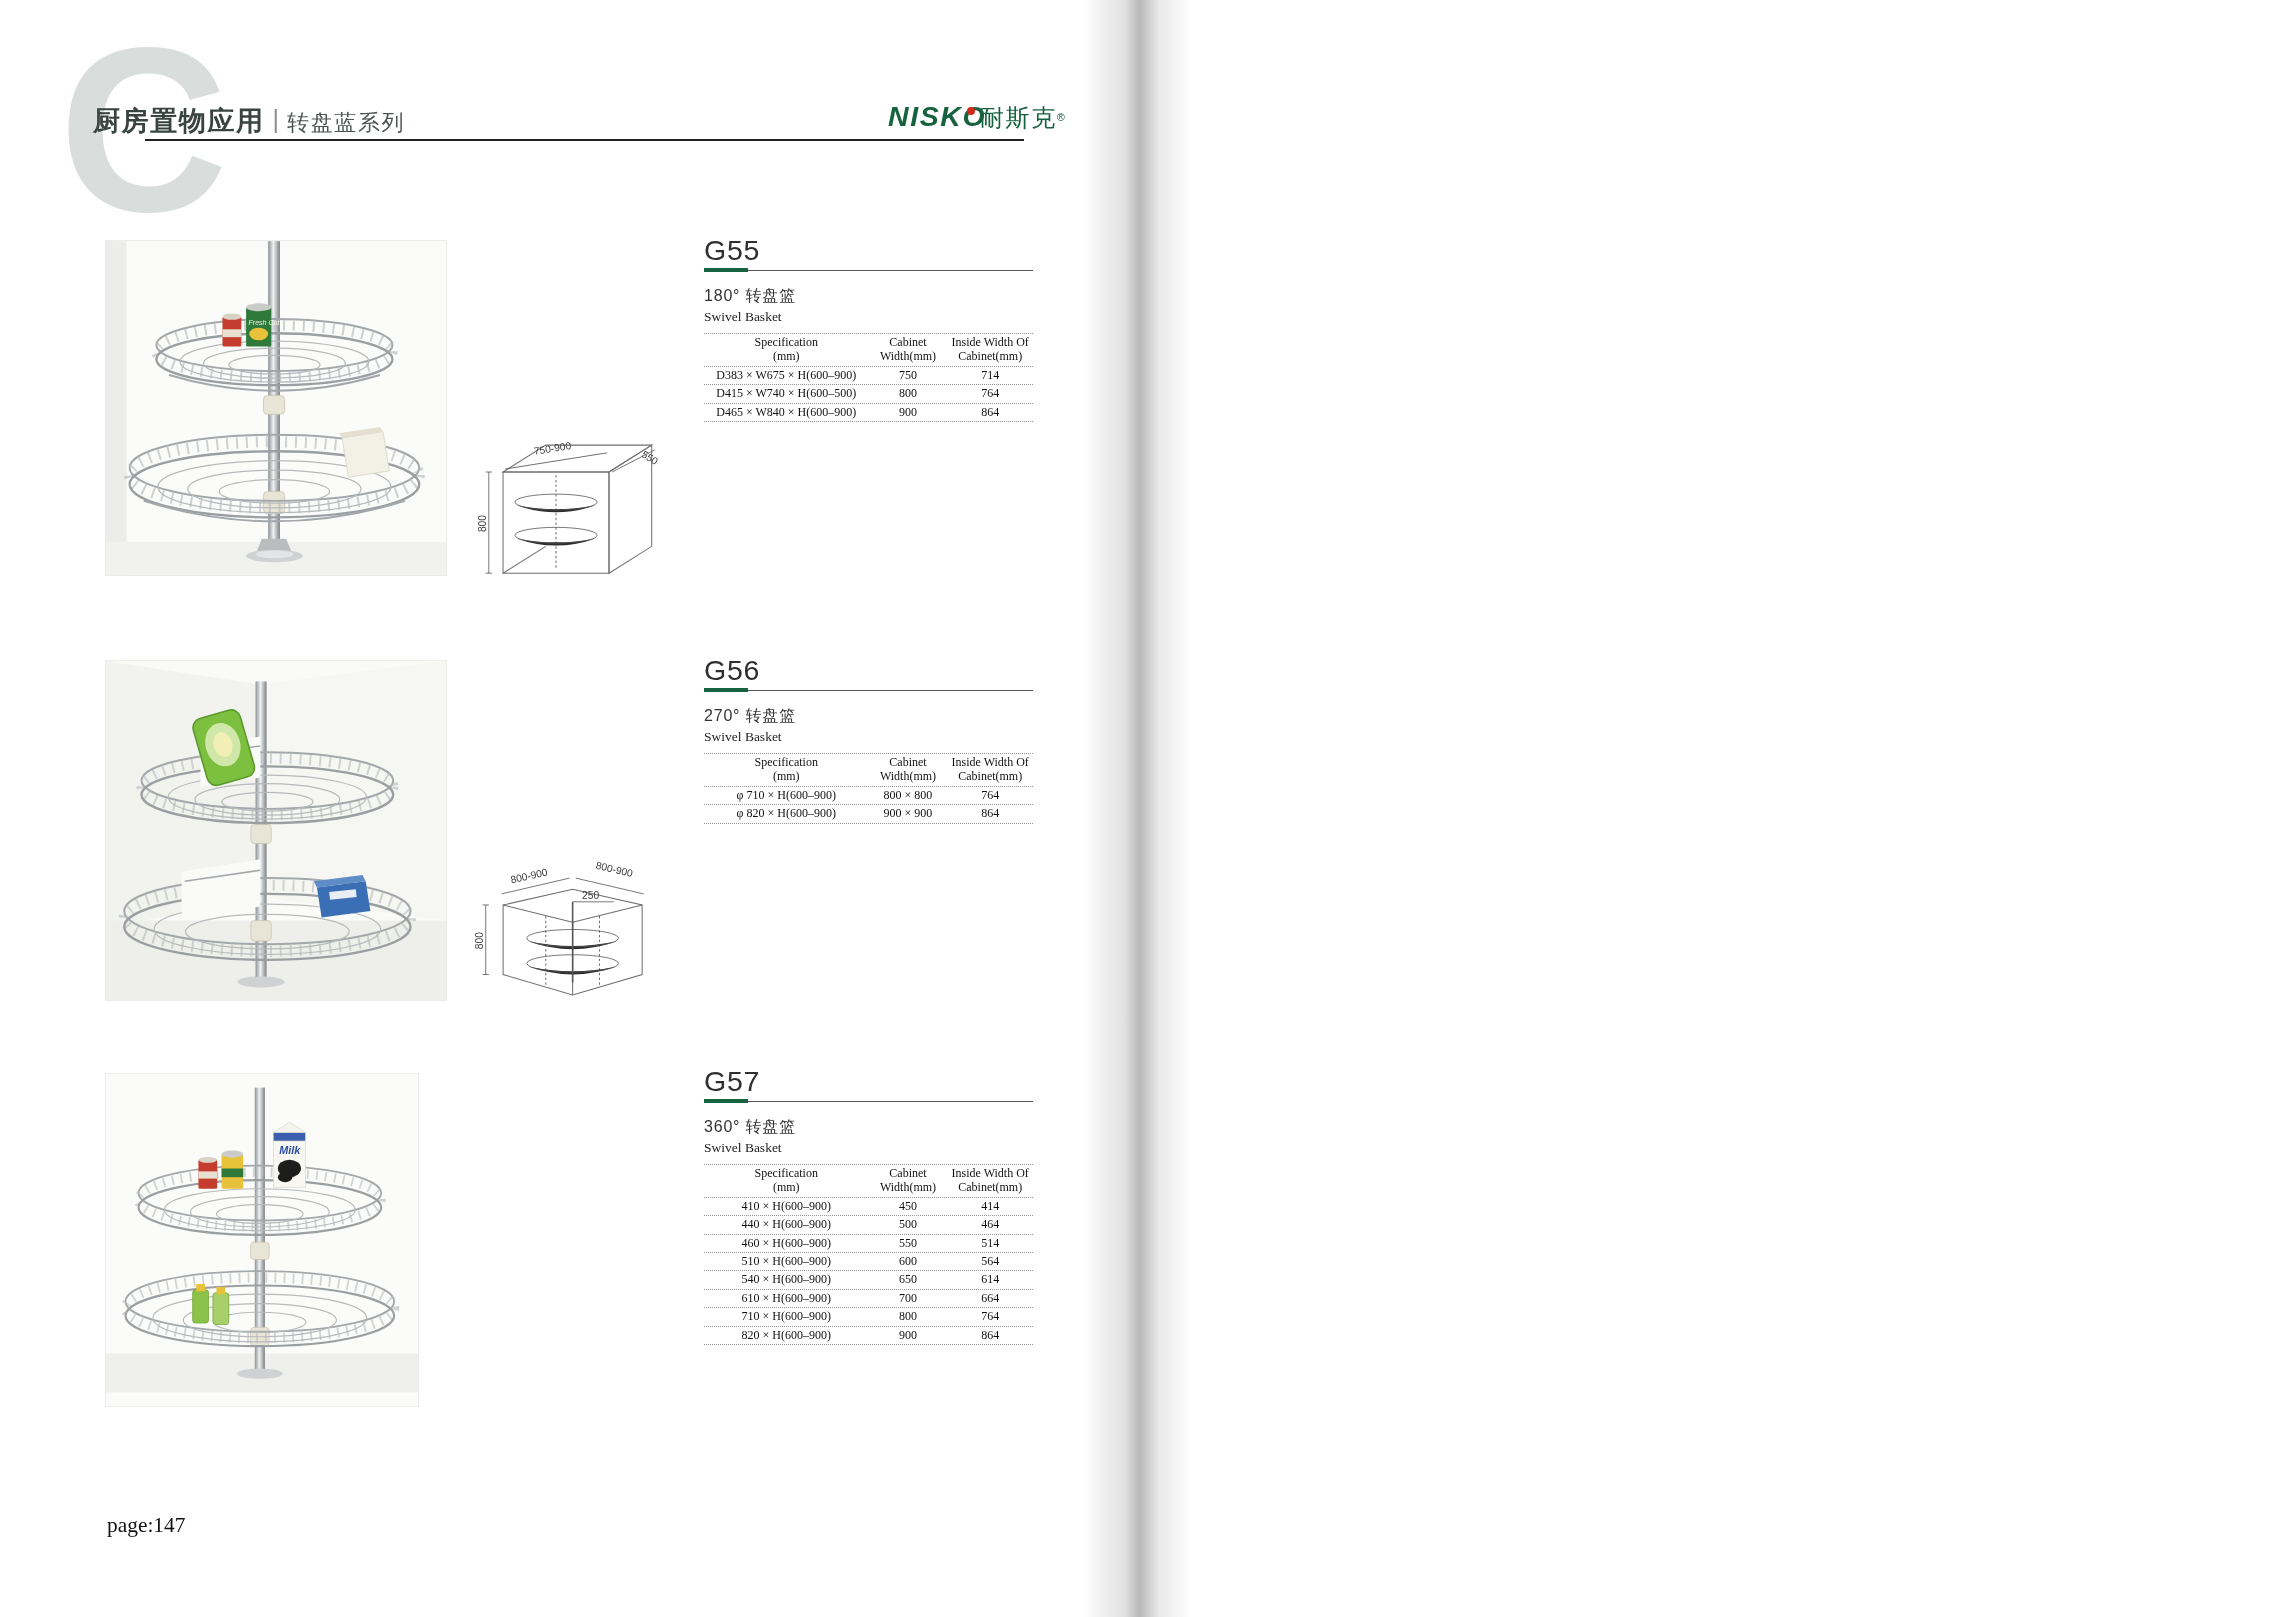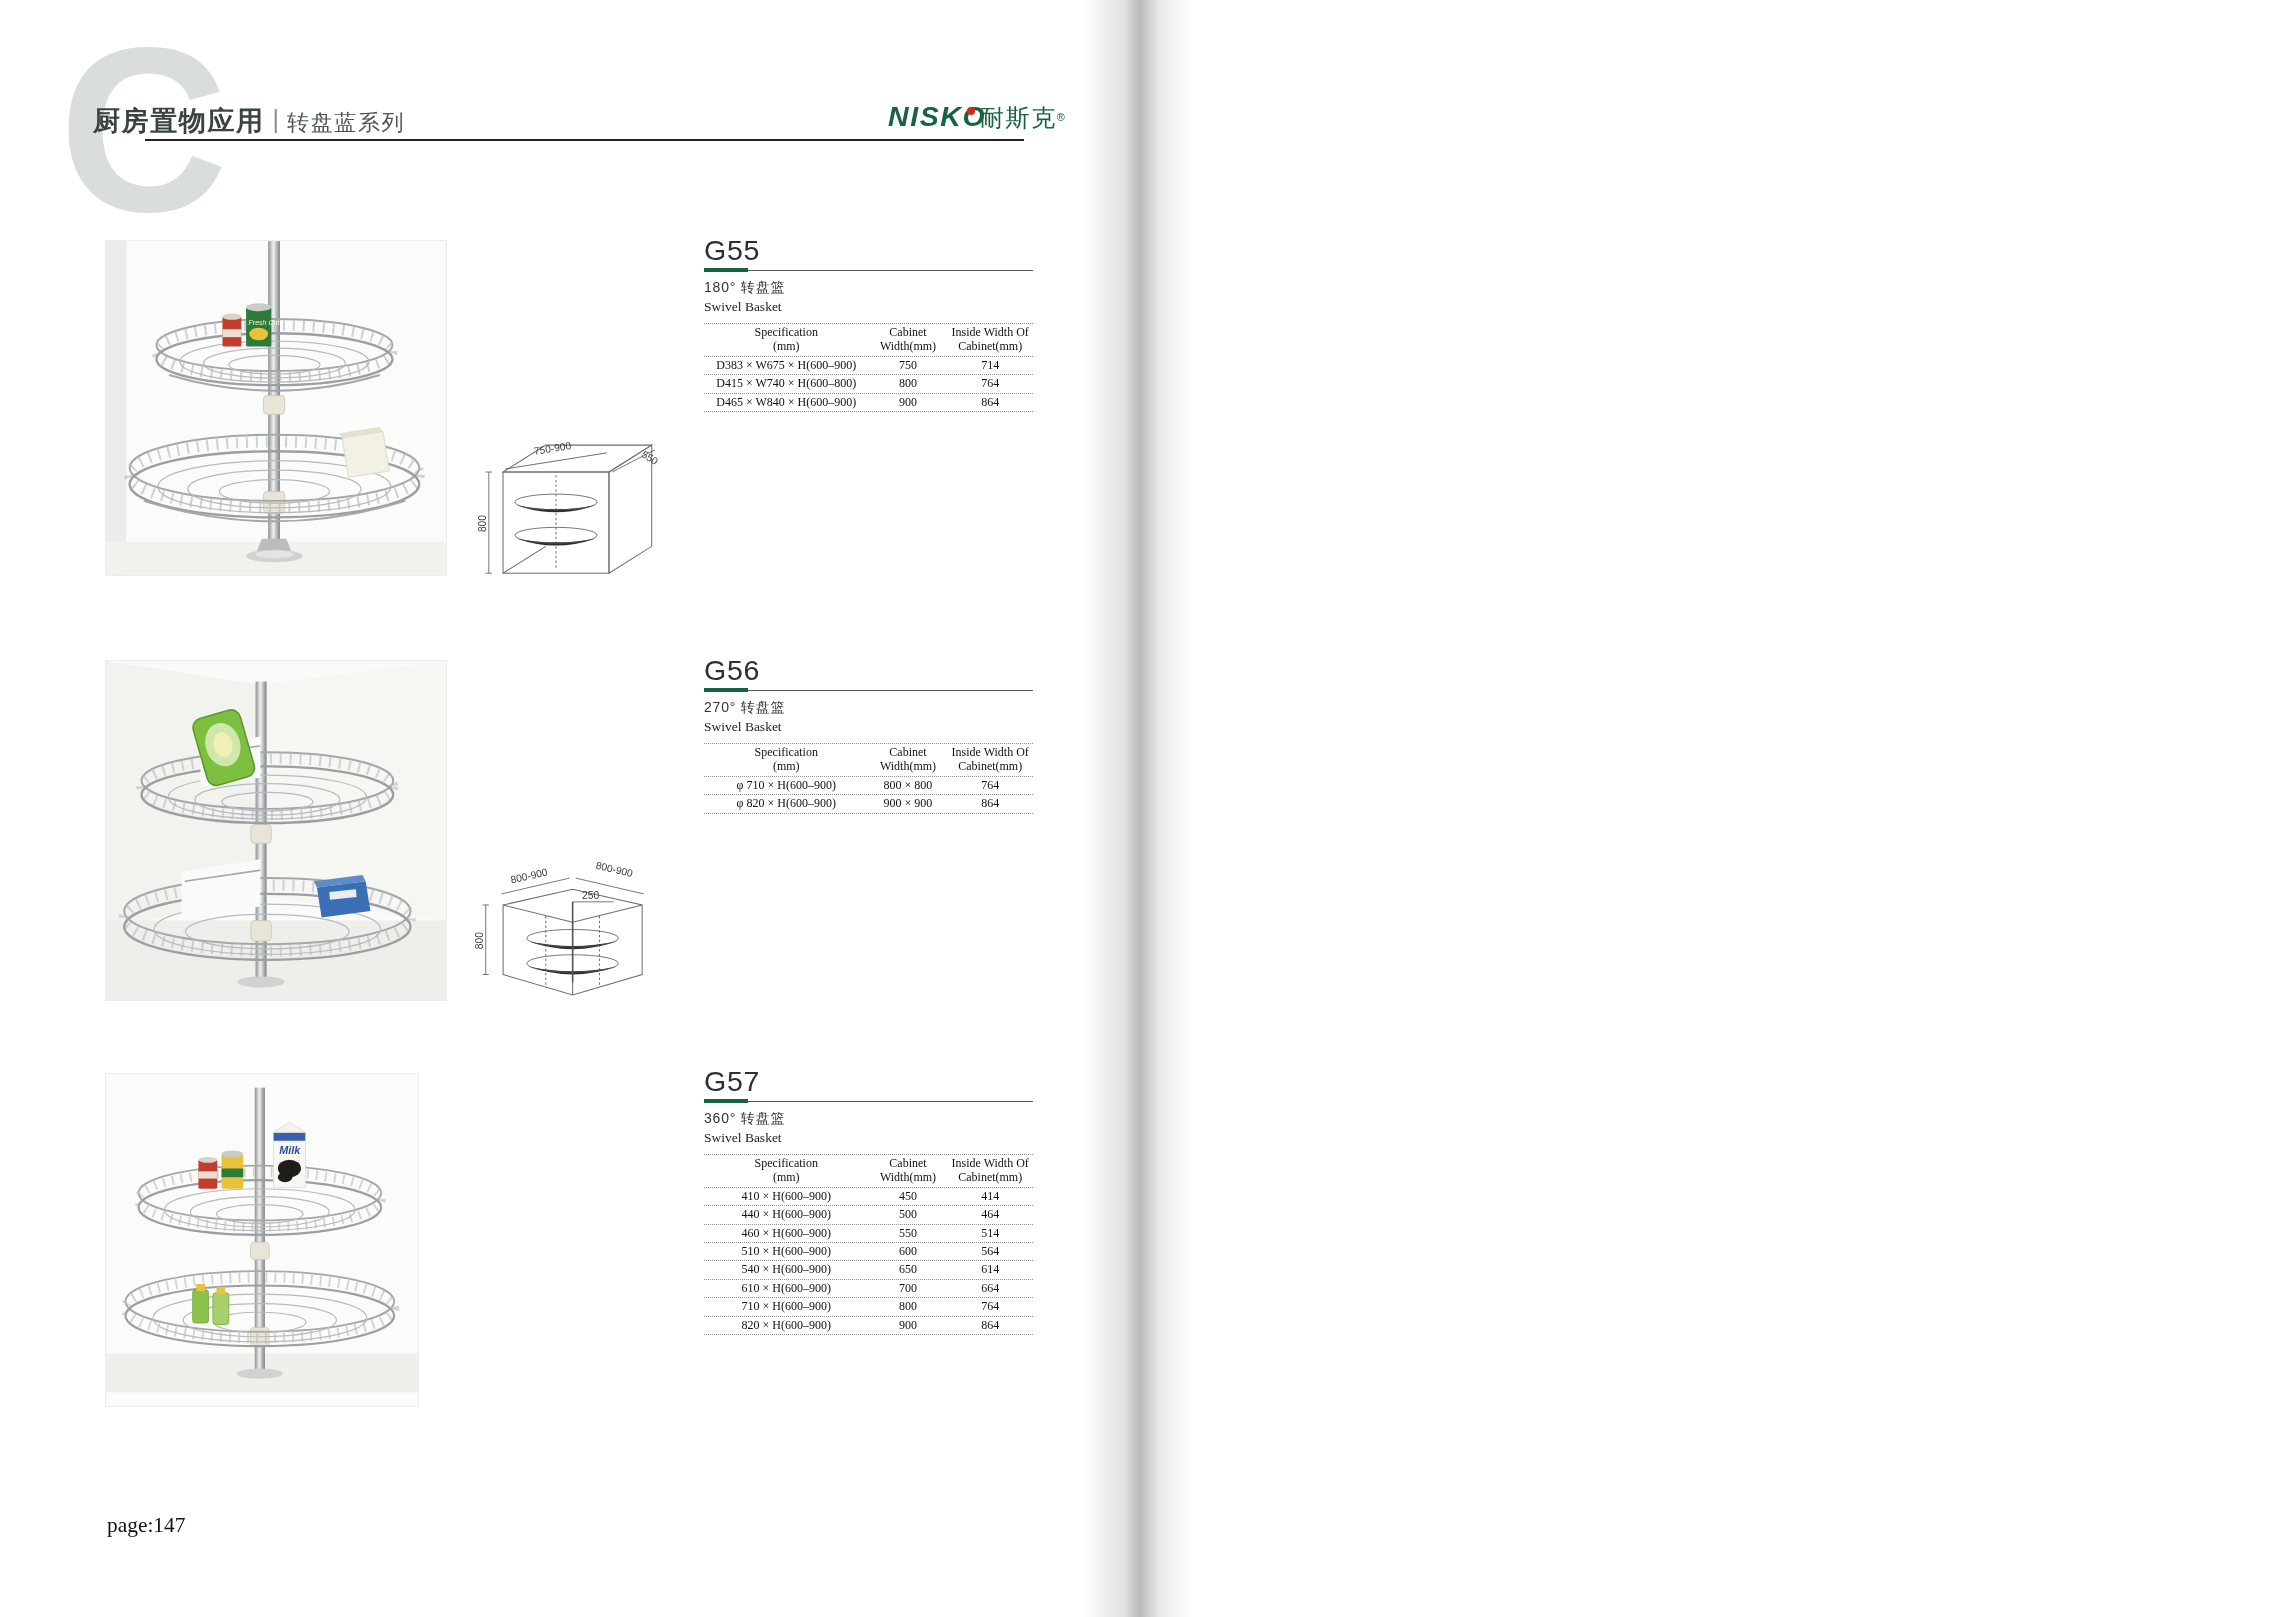--- a/index.html
+++ b/index.html
@@ -32,21 +32,21 @@
   .logo-cn{font-size:24px;font-weight:400;color:var(--brand-green);letter-spacing:1.6px;}
   .logo-reg{font-size:11px;color:var(--brand-green);vertical-align:super;}
 
   
   .sec{position:absolute;}
   .sec-code{font-size:28.5px;font-weight:400;color:#2f2f2f;letter-spacing:0.8px;line-height:32px;}
   .sec-rule{height:4px;position:relative;margin-top:1.6px;}
   .sec-rule:after{content:"";position:absolute;left:0;right:0;bottom:0.8px;height:0.8px;background:#555;}
   .sec-rule-green{position:absolute;left:0;top:0;height:4px;background:var(--brand-green);z-index:2;}
   .w-55{width:44px;}
-  .sec-cn{margin-top:7px;font-size:14px;font-weight:500;color:#333;letter-spacing:0.8px;}
+  .sec-cn{margin-top:14px;font-size:16px;font-weight:500;color:#333;letter-spacing:0.8px;}
   .sec-en{margin-top:2.4px;font-size:13.5px;font-family:"Liberation Serif","DejaVu Serif",serif;color:#222;}
 
   
   .tbl{margin-top:8px;font-family:"Liberation Serif","DejaVu Serif",serif;font-size:12px;color:#111;border-top:0.8px dotted #949494;}
   .t-head{display:flex;align-items:center;border-bottom:0.8px dotted #949494;padding:2.4px 0;}
   .t-hcell{text-align:center;line-height:13.5px;}
   .t-row{display:flex;border-bottom:0.8px dotted #949494;}
   .t-cell{text-align:center;line-height:16.6px;height:17.4px;overflow:hidden;}
   .tbl-left .t-hcell:nth-child(1),.tbl-left .t-cell:nth-child(1){width:50%;}
   .tbl-left .t-hcell:nth-child(2),.tbl-left .t-cell:nth-child(2){width:24%;}
@@ -99,21 +99,21 @@
             <div class="t-hline">Inside Width Of</div>
             <div class="t-hline">Cabinet(mm)</div>
           </div>
         </div>
         <div class="t-row">
           <div class="t-cell">D383 × W675 × H(600–900)</div>
           <div class="t-cell">750</div>
           <div class="t-cell">714</div>
         </div>
         <div class="t-row">
-          <div class="t-cell">D415 × W740 × H(600–800)</div>
+          <div class="t-cell">D415 × W740 × H(600–500)</div>
           <div class="t-cell">800</div>
           <div class="t-cell">764</div>
         </div>
         <div class="t-row">
           <div class="t-cell">D465 × W840 × H(600–900)</div>
           <div class="t-cell">900</div>
           <div class="t-cell">864</div>
         </div>
       </div>
   </div>

